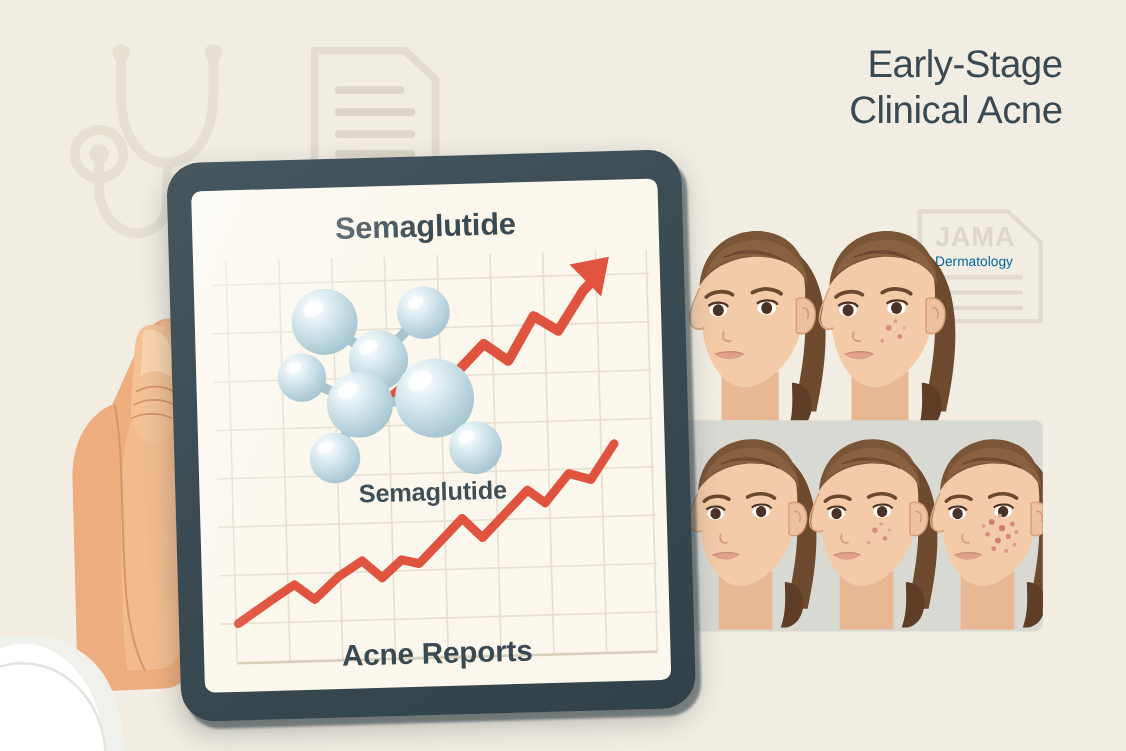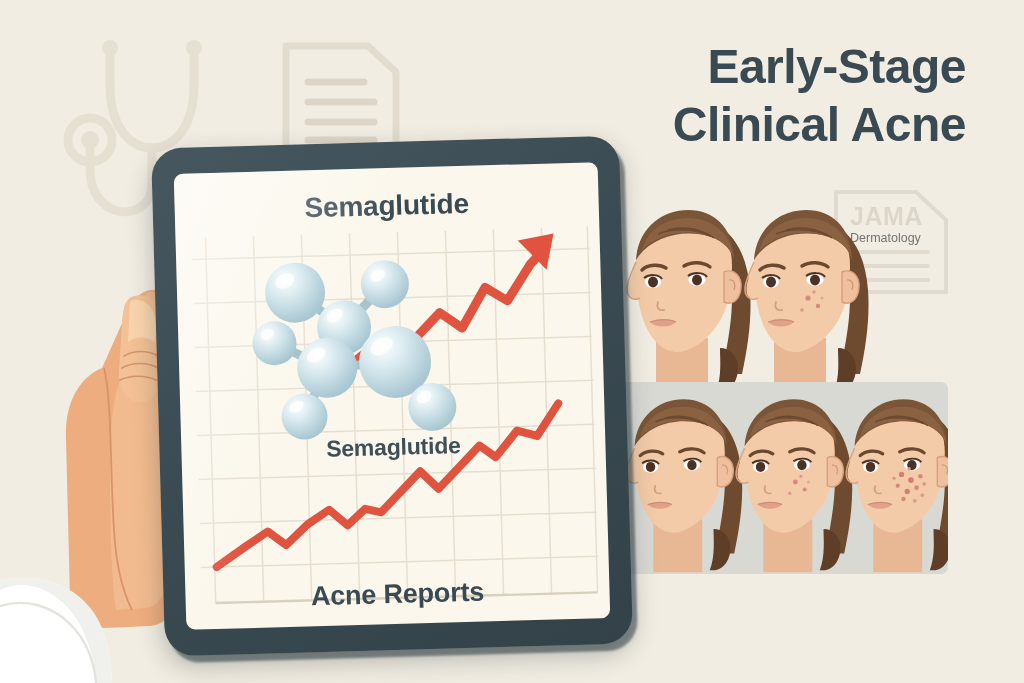--- a/index.html
+++ b/index.html
@@ -16,29 +16,29 @@
   #wm-stetho { left:52px; top:22px; width:180px; height:200px; }
   #wm-doc    { left:278px; top:38px; width:126px; height:126px; }
   #wm-jama   { left:832px; top:188px; width:118px; height:108px; }
   .jama-title {
     position:absolute; left:18px; top:16px;
     font-size:25px; font-weight:700; color:#ddd7cb;
     letter-spacing:.5px; line-height:1;
   }
   .jama-sub {
     position:absolute; left:18px; top:44px;
-    font-size:12.5px; font-weight:400; color:#737373; line-height:1;
+    font-size:12.5px; font-weight:400; color:#0369a1; line-height:1;
   }
 
   
   #headline {
     position:absolute; right:58px; top:38px;
     text-align:right;
     color:#3a4a52;
-    font-size:48px; font-weight:700;
+    font-size:35px; font-weight:400;
     line-height:1.20;
     letter-spacing:-0.5px;
   }
   #headline .l2 { display:block; }
 
   
   #hand-group { position:absolute; left:0px; top:280px; width:230px; height:403px; }
 
   
   #tablet {

